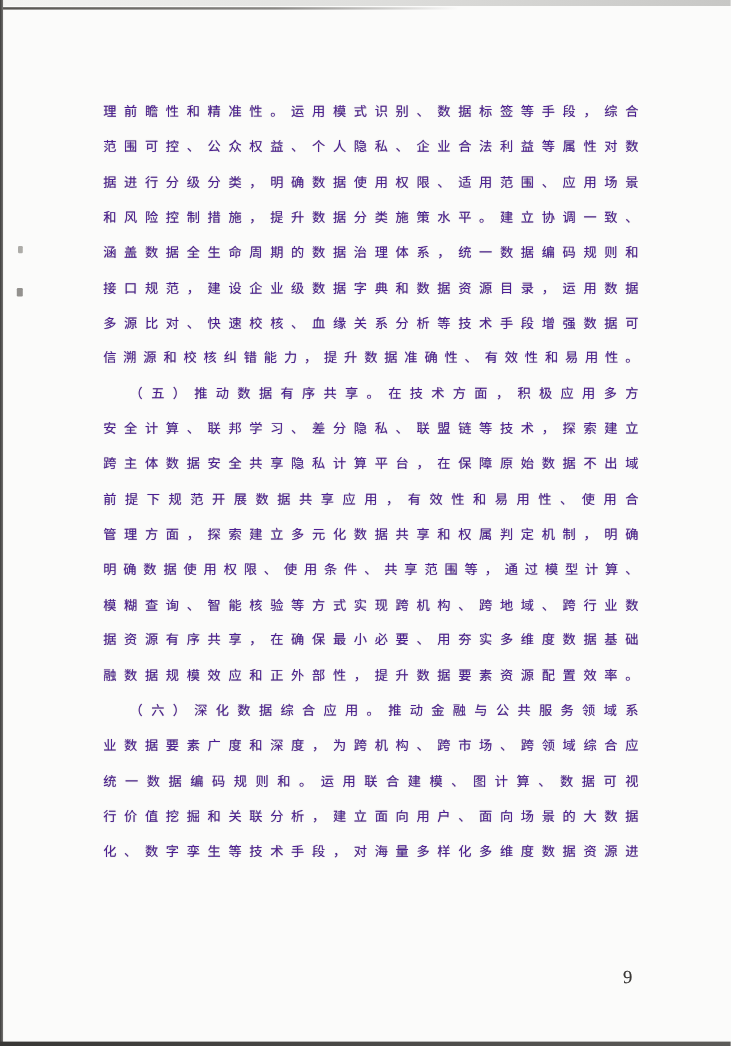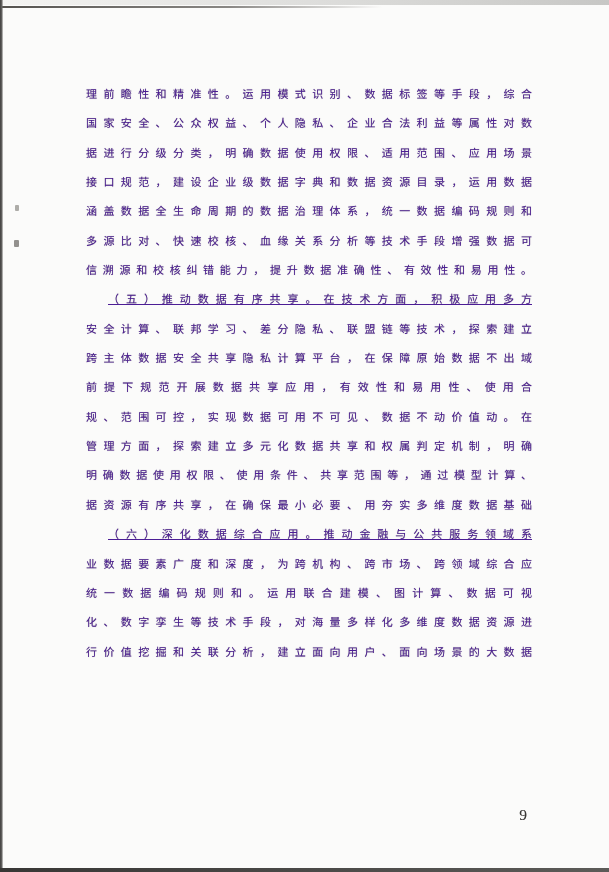--- a/index.html
+++ b/index.html
@@ -36,21 +36,21 @@
     color:#4c1d95;
     text-shadow:0 0 0.7px rgba(47,45,43,0.55);
     letter-spacing:0;
   }
   .line{
     height:29.35px;overflow:visible;
     text-align:justify;text-align-last:justify;
     text-justify:inter-character;
     white-space:normal;word-break:keep-all;
   }
-  .line.indent{text-indent:2em;text-decoration:underline;}
+  .line.indent{text-indent:2em;}
 
   .page-number{
     position:absolute;left:511px;top:806px;width:24px;
     font-size:15.5px;color:#3a3836;text-align:center;
     text-shadow:0 0 0.5px rgba(58,56,54,0.5);
   }
 </style>
 </head>
 <body>
 
@@ -58,42 +58,44 @@
 <div class="scan-edge-top-line"></div>
 <div class="scan-edge-left"></div>
 <div class="scan-edge-bottom"></div>
 <div class="speck speck-1"></div>
 <div class="speck speck-2"></div>
 
 <div class="page-text">
 
   <div>
     <div class="line">理前瞻性和精准性。运用模式识别、数据标签等手段，综合</div>
-    <div class="line">国家安全、公众权益、个人隐私、企业合法利益等属性对数</div>
+    <div class="line">范围可控、公众权益、个人隐私、企业合法利益等属性对数</div>
     <div class="line">据进行分级分类，明确数据使用权限、适用范围、应用场景</div>
+    <div class="line">和风险控制措施，提升数据分类施策水平。建立协调一致、</div>
+    <div class="line">涵盖数据全生命周期的数据治理体系，统一数据编码规则和</div>
     <div class="line">接口规范，建设企业级数据字典和数据资源目录，运用数据</div>
-    <div class="line">涵盖数据全生命周期的数据治理体系，统一数据编码规则和</div>
     <div class="line">多源比对、快速校核、血缘关系分析等技术手段增强数据可</div>
     <div class="line">信溯源和校核纠错能力，提升数据准确性、有效性和易用性。</div>
   </div>
 
   <div>
     <div class="line indent">（五）推动数据有序共享。在技术方面，积极应用多方</div>
     <div class="line">安全计算、联邦学习、差分隐私、联盟链等技术，探索建立</div>
     <div class="line">跨主体数据安全共享隐私计算平台，在保障原始数据不出域</div>
     <div class="line">前提下规范开展数据共享应用，有效性和易用性、使用合</div>
-    <div class="line">规、范围可控，实现数据可用不可见、数据不动价值动。在</div>
     <div class="line">管理方面，探索建立多元化数据共享和权属判定机制，明确</div>
     <div class="line">明确数据使用权限、使用条件、共享范围等，通过模型计算、</div>
+    <div class="line">模糊查询、智能核验等方式实现跨机构、跨地域、跨行业数</div>
     <div class="line">据资源有序共享，在确保最小必要、用夯实多维度数据基础</div>
+    <div class="line">融数据规模效应和正外部性，提升数据要素资源配置效率。</div>
   </div>
 
   <div>
     <div class="line indent">（六）深化数据综合应用。推动金融与公共服务领域系</div>
     <div class="line">业数据要素广度和深度，为跨机构、跨市场、跨领域综合应</div>
     <div class="line">统一数据编码规则和。运用联合建模、图计算、数据可视</div>
+    <div class="line">行价值挖掘和关联分析，建立面向用户、面向场景的大数据</div>
     <div class="line">化、数字孪生等技术手段，对海量多样化多维度数据资源进</div>
-    <div class="line">行价值挖掘和关联分析，建立面向用户、面向场景的大数据</div>
   </div>
 
 </div>
 
 <div class="page-number">9</div>
 
 </body></html>

